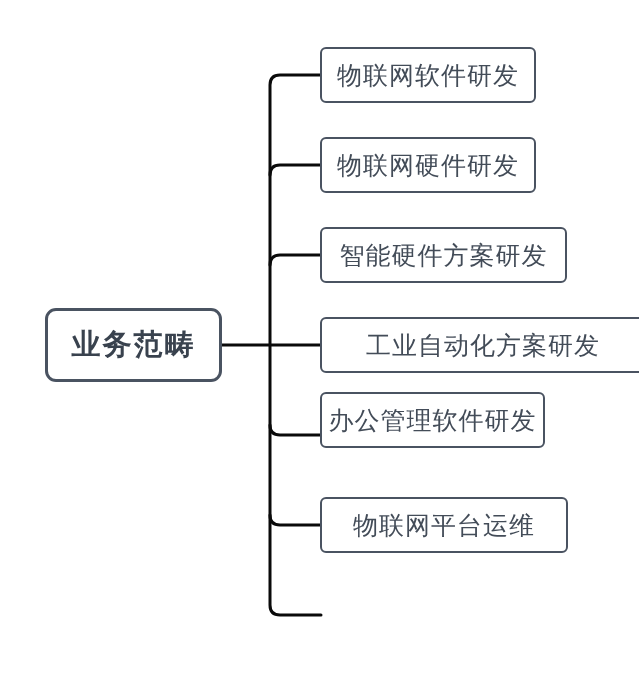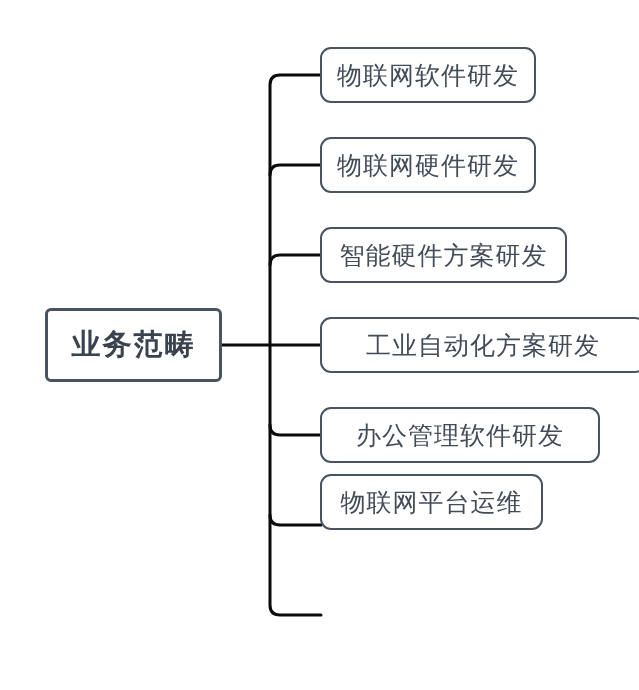--- a/index.html
+++ b/index.html
@@ -29,37 +29,37 @@
     fill: none;
     stroke: var(--line-color);
     stroke-width: 3px;
     stroke-linecap: round;
   }
   .node {
     position: absolute;
     box-sizing: border-box;
     background: var(--background);
     border: 2.5px solid var(--node-border-color);
-    border-radius: 11px;
+    border-radius: 6px;
     height: 56px;
     display: flex;
     align-items: center;
     justify-content: center;
     color: var(--node-text-color);
     font-size: 25px;
     letter-spacing: 1px;
     white-space: nowrap;
     cursor: default;
   }
   .node.child { left: 320px; }
   .node.root {
     left: 45px; top: 308px;
     width: 177px; height: 74px;
     border-width: 3px;
-    border-radius: 6px;
+    border-radius: 11px;
     font-family: Liberation Serif, serif;
     font-weight: bold;
     font-size: 29px;
     letter-spacing: 2px;
     color: var(--root-text-color);
   }
 </style>
 </head>
 <body>
 
@@ -77,18 +77,18 @@
   <div class="node root">业务范畴</div>
 
   <div class="node child" style="top:47px;  width:216px">物联网软件研发</div>
 
   <div class="node child" style="top:227px; width:247px">智能硬件方案研发</div>
 
   <div class="node child" style="top:137px; width:216px">物联网硬件研发</div>
 
   <div class="node child" style="top:317px; width:326px">工业自动化方案研发</div>
 
-  <div class="node child" style="top:407px; width:280px">办公管理软件研发</div>
+  <div class="node child" style="top:392px; width:225px">办公管理软件研发</div>
 
-  <div class="node child" style="top:474px; width:223px">物联网平台运维</div>
+  <div class="node child" style="top:497px; width:248px">物联网平台运维</div>
 
 
 </div>
 
 </body></html>

